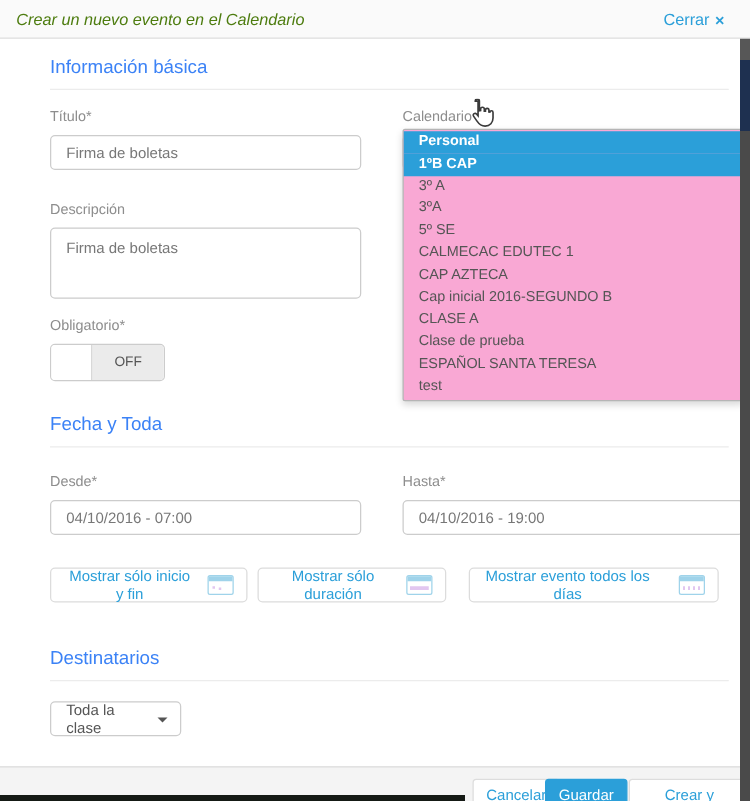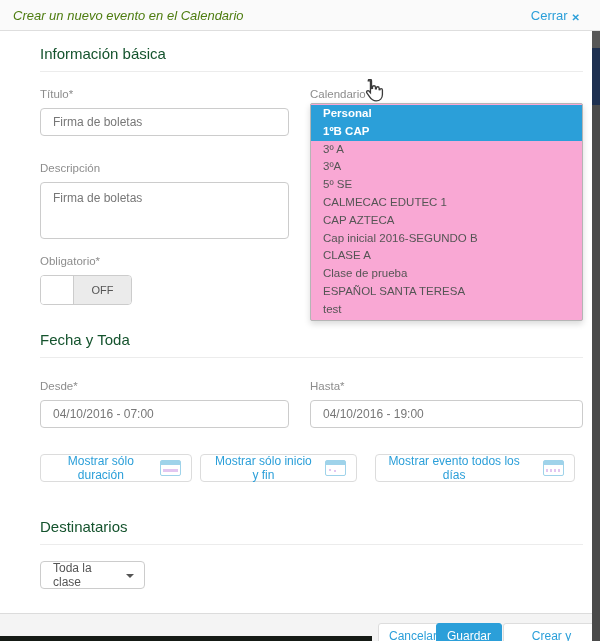--- a/index.html
+++ b/index.html
@@ -18,26 +18,26 @@
     border-bottom: 1px solid #dedede;
     display: flex; align-items: center; justify-content: space-between;
     padding: 0 20px 0 13px;
   }
   .hdr-title { font-size: 13px; color: #4d7c0f; font-style: italic; }
   .hdr-close { font-size: 13px; color: #2b9fd9; display: flex; align-items: center; gap: 4px; cursor: pointer; text-decoration: none; }
   .hdr-close .x { font-size: 10px; font-weight: bold; position: relative; top: 2px; }
   
   .content { padding: 0 17px 0 40px; }
   .section-h {
-    font-size: 15px; font-weight: normal; color: #14532d;
+    font-size: 15px; font-weight: normal; color: #3b82f6;
     padding: 14px 0 9px; border-bottom: 1px solid #ececec;
   }
   .section-h.mt { margin-top: 12px; }
   .section-h.mt2 { margin-top: 22px; }
-  .cols { display: flex; gap: 21px; }
+  .cols { display: flex; gap: 33px; }
   .col-l { width: 249px; flex: none; }
   .col-r { width: 273px; flex: none; position: relative; }
   .lbl { display: block; font-size: 11.5px; color: #8d8d8d; margin: 16px 0 8px; }
   .lbl.big-gap { margin-top: 26px; }
   .lbl.row2 { margin-top: 22px; }
   .tin {
     width: 100%; height: 28px; border: 1px solid #ccc; border-radius: 4px;
     padding: 0 12px; font-size: 12px; color: #777; background: #fff;
     font-family: "Liberation Sans", sans-serif; outline: none;
   }
@@ -198,30 +198,30 @@
     </div>
     <div class="col-r">
       <label class="lbl row2">Hasta*</label>
       <input class="tin" type="text" value="04/10/2016 - 19:00" style="">
     </div>
   </div>
 
 
   <div class="rep-row">
     <button class="rep-btn">
-      <span>Mostrar sólo duración</span>
-      <span class="cal-icon">
-          <span class="solid-line"></span>
-        </span>
-    </button>
-    <button class="rep-btn">
       <span>Mostrar sólo inicio y fin</span>
       <span class="cal-icon">
           <span class="dot1"></span>
           <span class="dot2"></span>
+        </span>
+    </button>
+    <button class="rep-btn">
+      <span>Mostrar sólo duración</span>
+      <span class="cal-icon">
+          <span class="solid-line"></span>
         </span>
     </button>
     <button class="rep-btn last">
       <span>Mostrar evento todos los días</span>
       <span class="cal-icon">
           <span class="dash-line"></span>
         </span>
     </button>
   </div>
 

